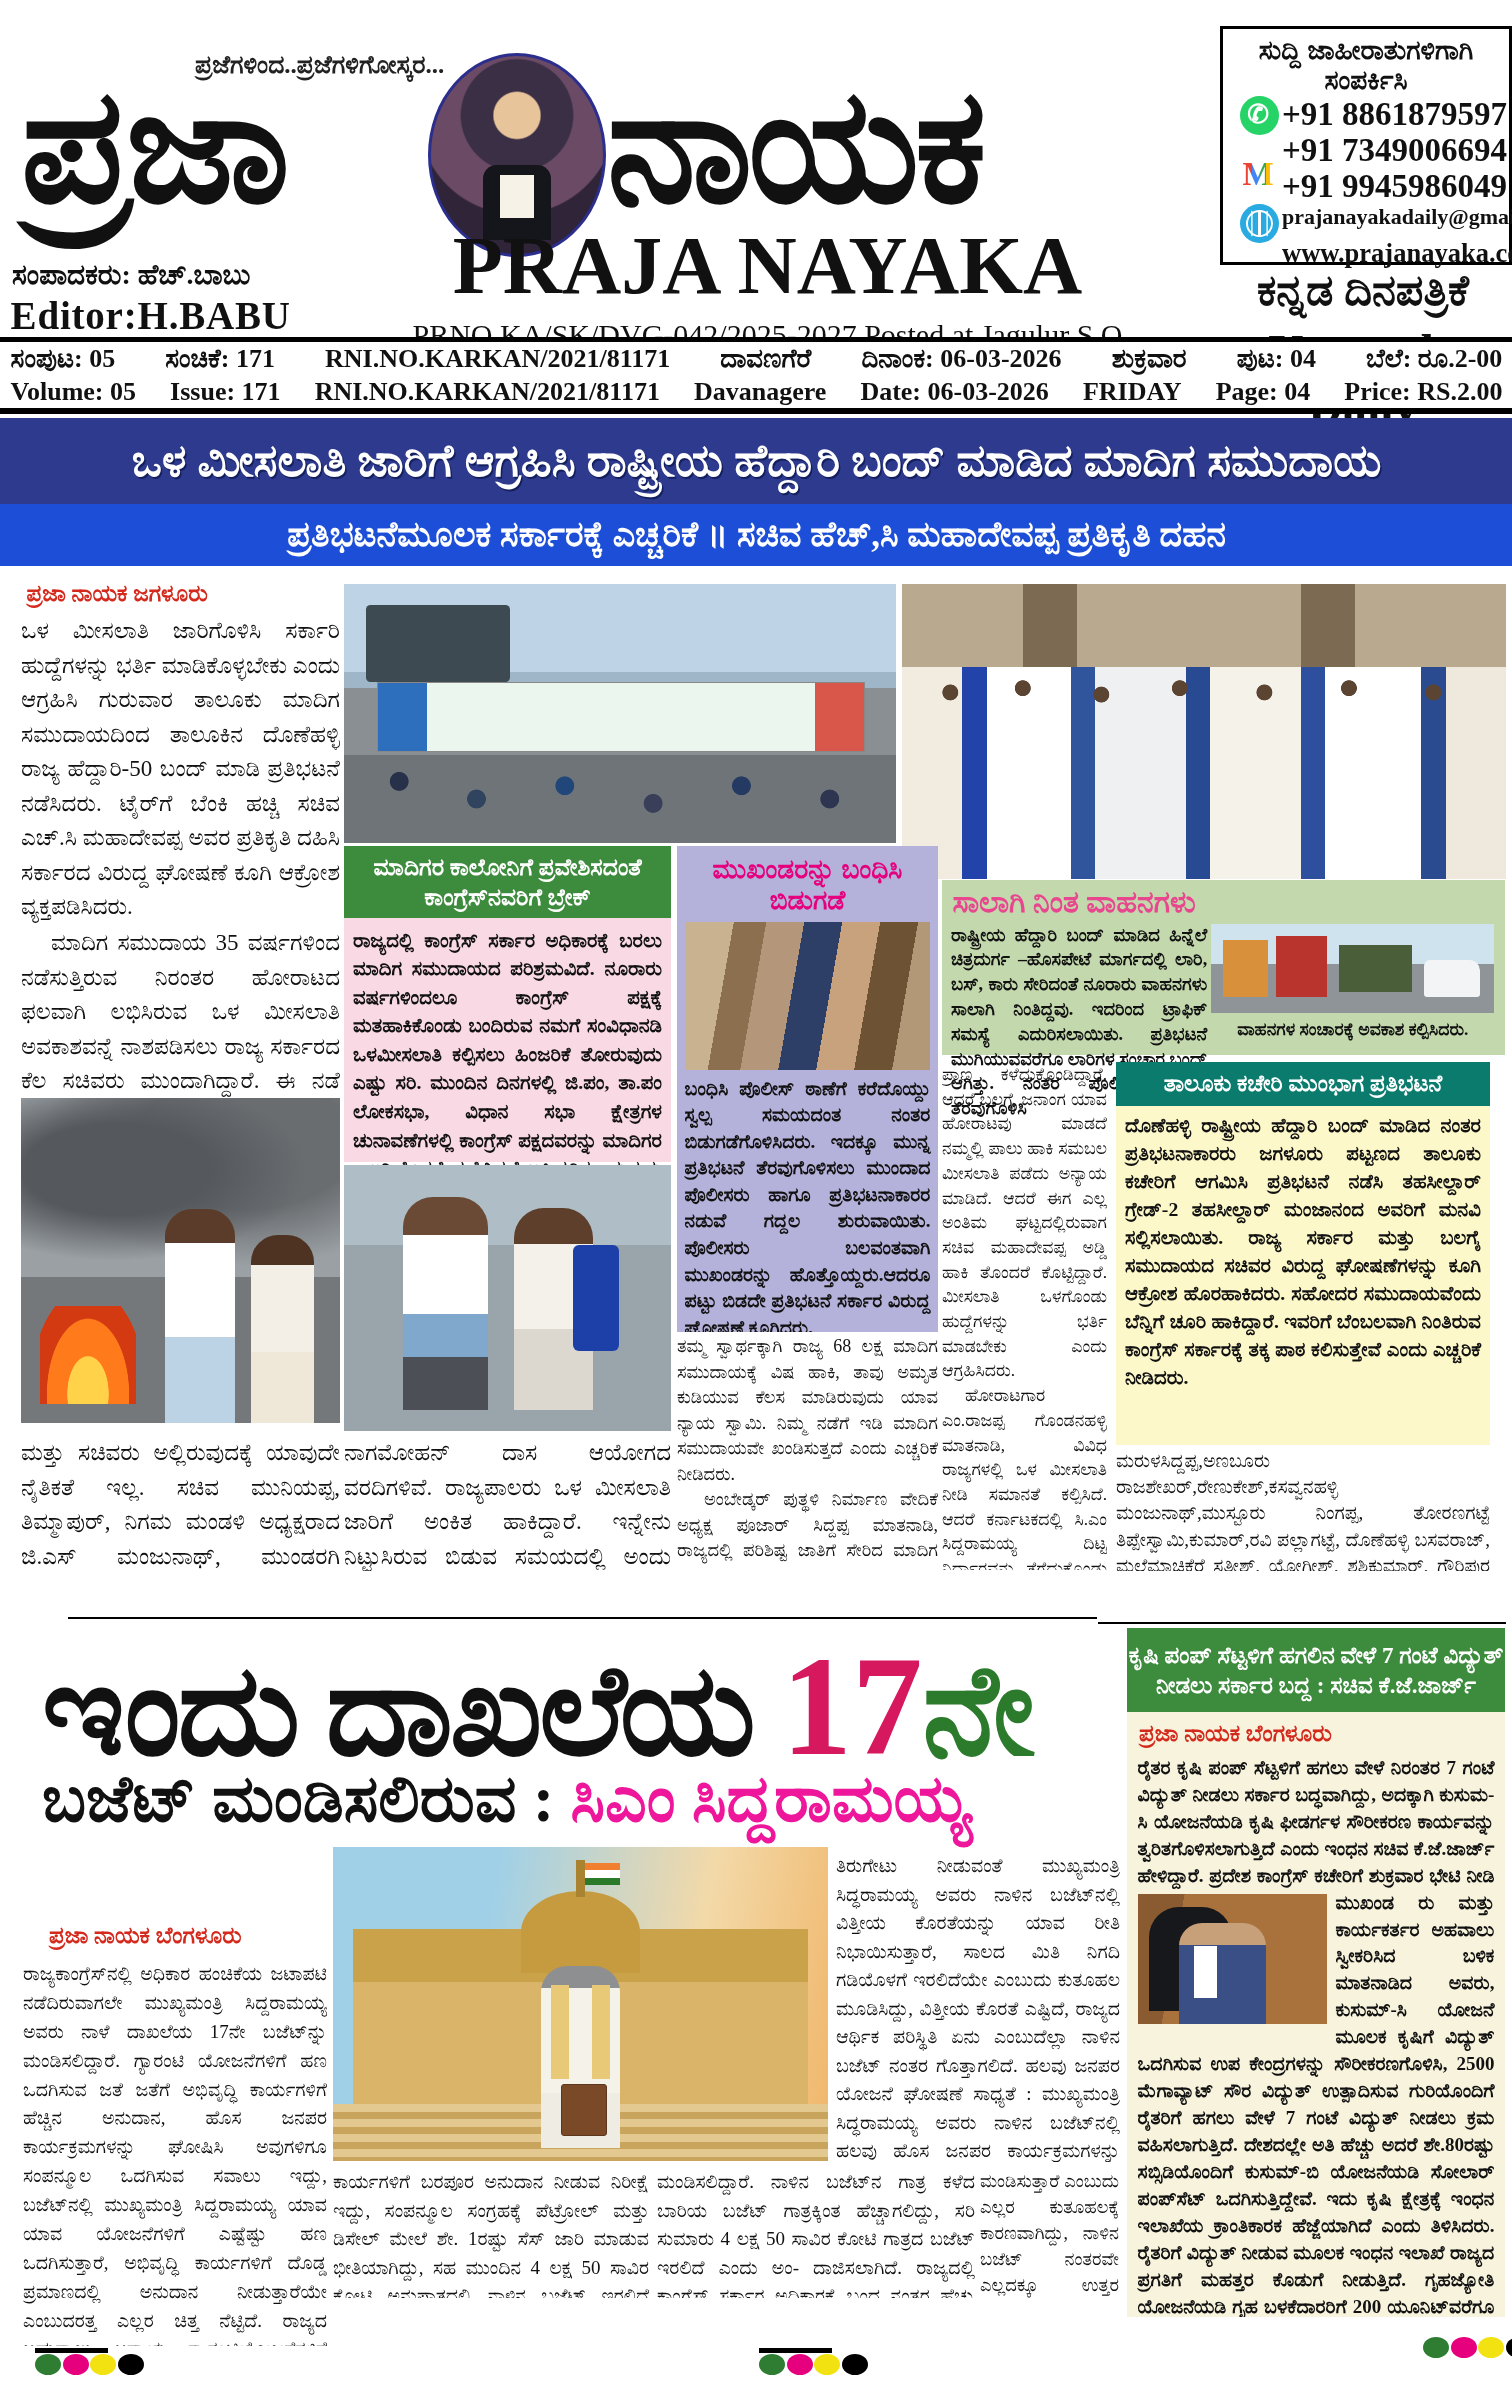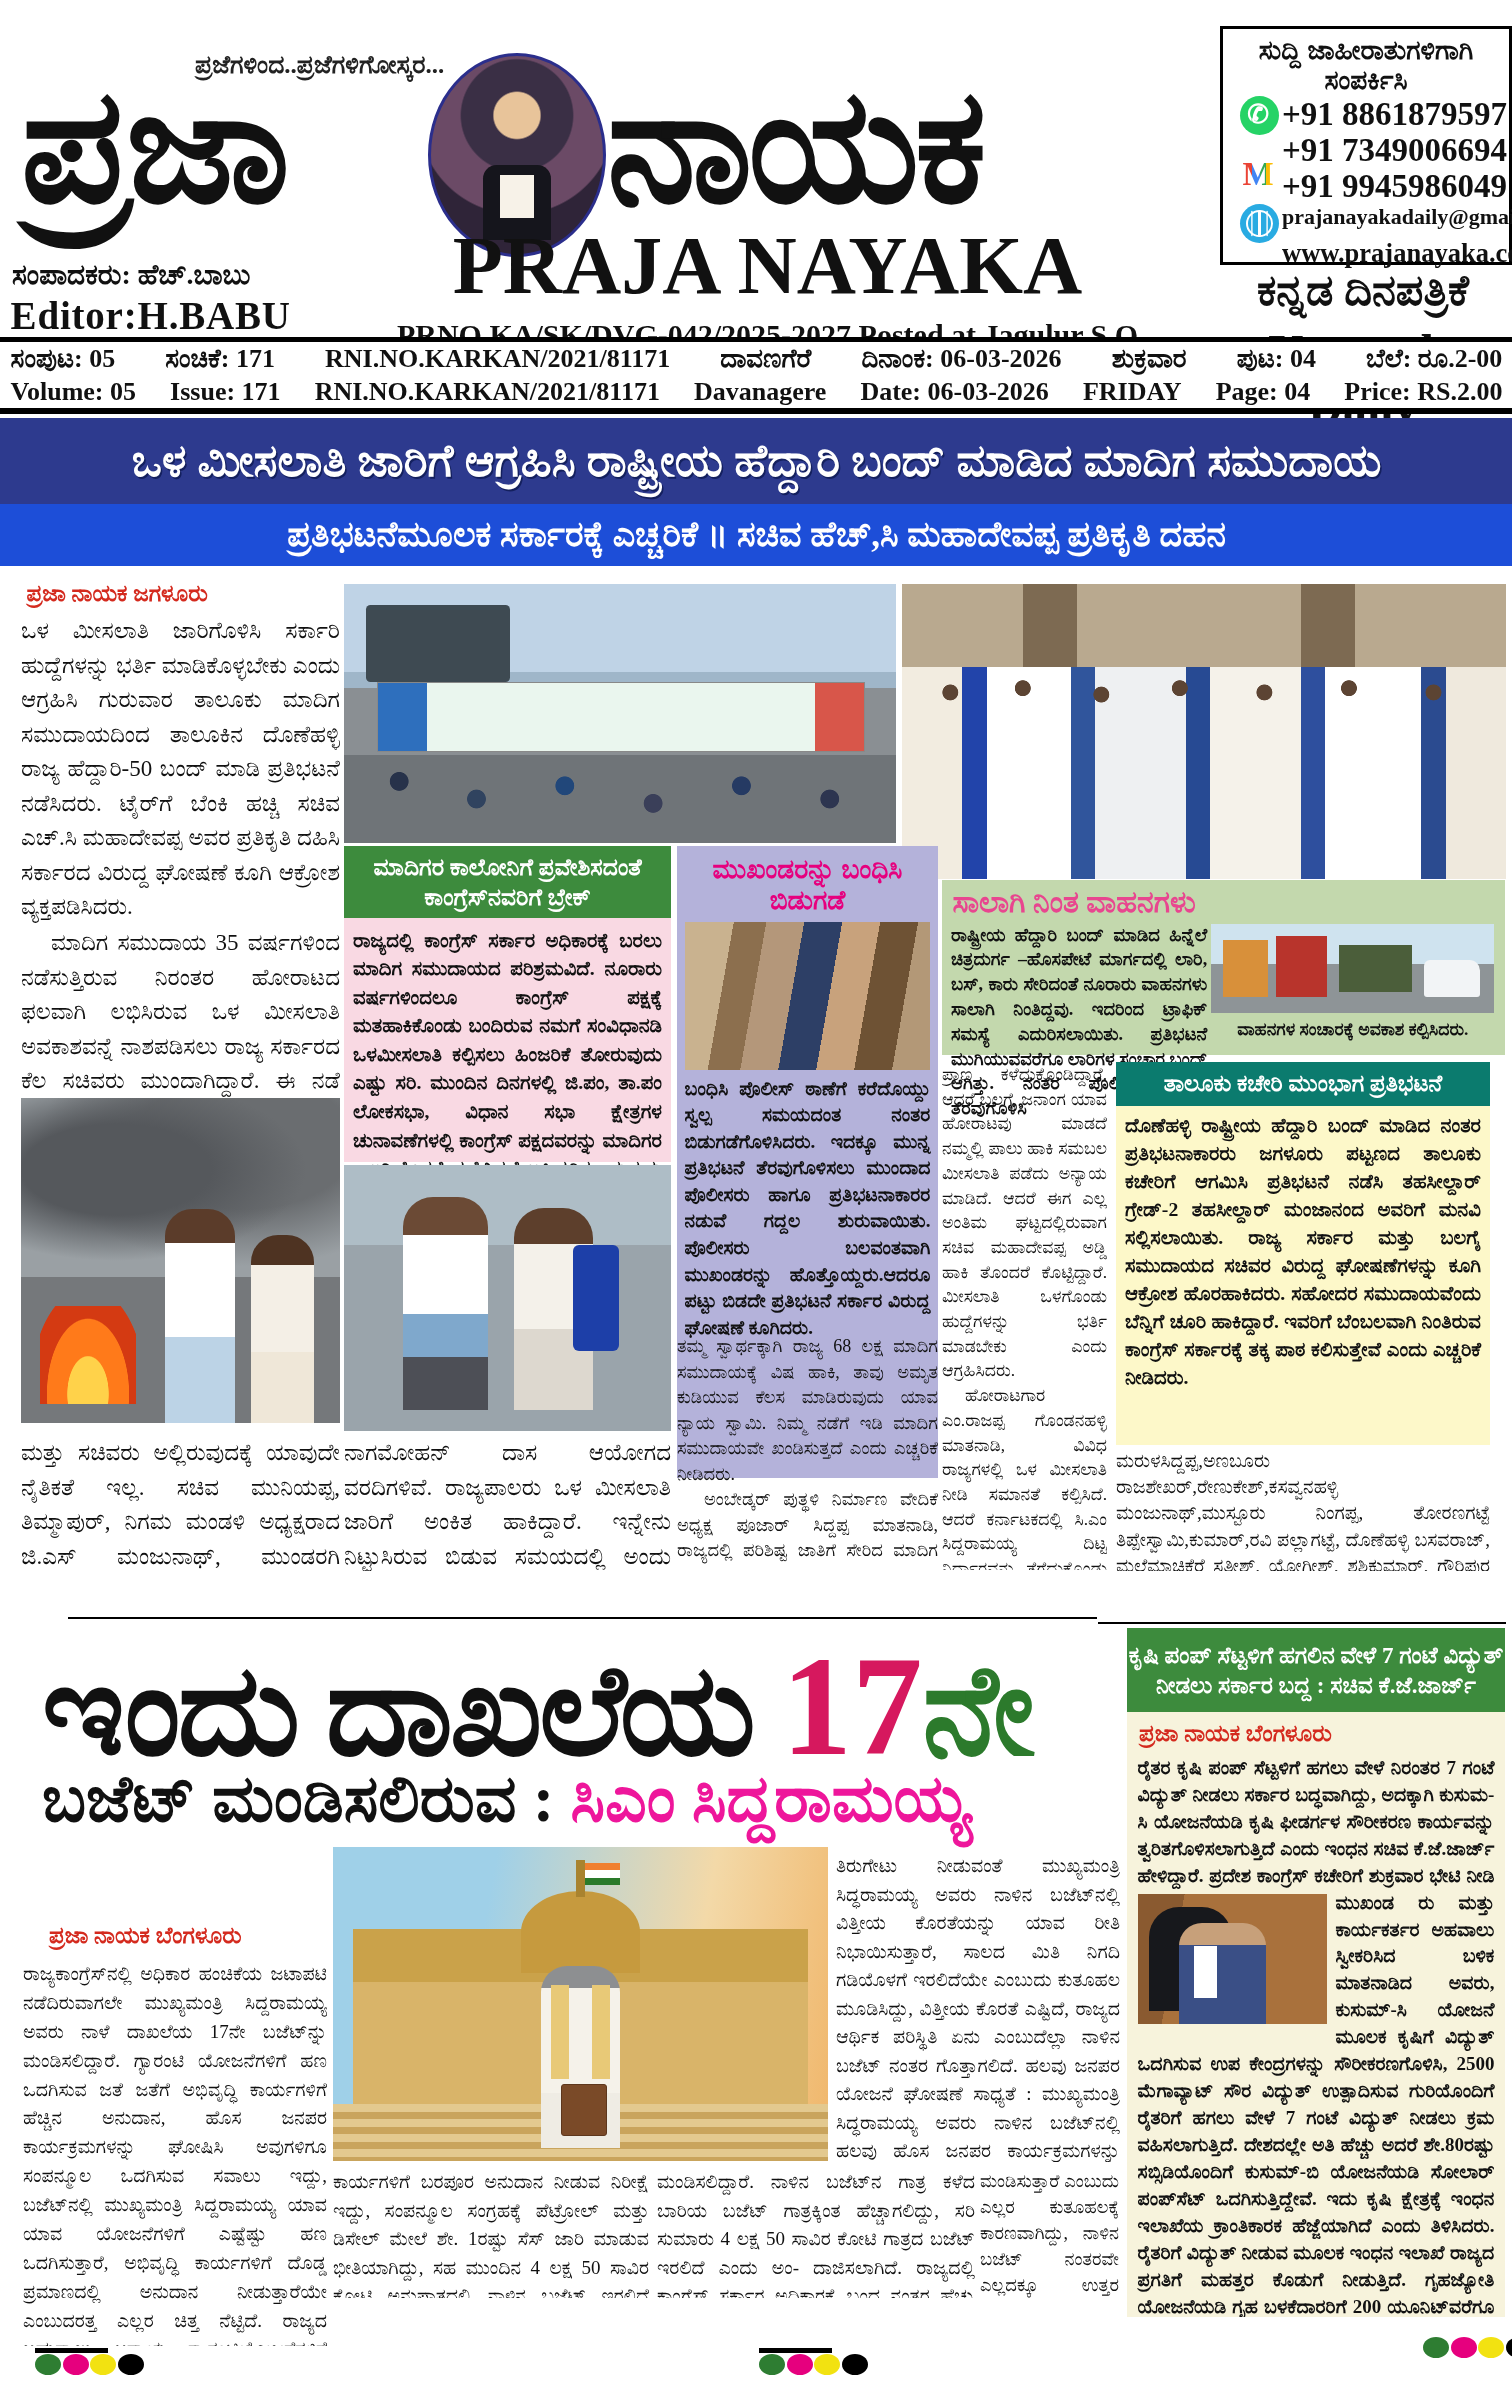--- a/index.html
+++ b/index.html
@@ -13,21 +13,21 @@
   #tagline{left:195px;top:51px;width:499px;font-size:25px;font-weight:bold;color:#222;}
   #mast-title1{left:21px;top:67px;font-size:160px;line-height:1;font-weight:bold;letter-spacing:-4.5px;}
   #mast-title2{left:607px;top:67px;font-size:160px;line-height:1;font-weight:bold;letter-spacing:-4.5px;}
   #ambedkar{left:428px;top:53px;width:172px;height:198px;border-radius:50%;border:3.8px solid #2b2e8c;
     background:radial-gradient(circle at 50% 30%,#e8c49a 0 14%,#3a2f45 15% 34%,#6b4a66 35% 60%,#2f2438 61% 100%);}
   #ambedkar:before{content:"";position:absolute;left:30%;top:55%;width:40%;height:38%;background:#15151c;border-radius:13.6px 13.6px 0 0;}
   #ambedkar:after{content:"";position:absolute;left:40%;top:60%;width:20%;height:22%;background:#f7f2e8;}
   #editor-kn{left:12px;top:259px;font-size:28px;font-weight:bold;}
   #editor-en{left:10.6px;top:293px;font-size:39px;font-weight:bold;letter-spacing:0.8px;}
   #praja-en{left:325px;top:225px;width:885px;text-align:center;font-size:82px;font-weight:bold;letter-spacing:0px;line-height:1;}
-  #prno{left:325px;top:318px;width:885px;text-align:center;font-size:30px;font-weight:bold;}
+  #prno{left:325px;top:318px;width:885px;text-align:center;font-size:30px;font-weight:normal;}
   #contact-box{left:1220px;top:26px;width:286px;height:233px;border:3px solid #000;background:#fff;}
   .cb-head{text-align:center;font-size:26.5px;font-weight:bold;line-height:1.15;margin-top:6px;}
   .cb-phones{margin:1.5px 0 0 59px;}
   .cb-phone{font-size:33px;font-weight:bold;line-height:1.08;}
   .cb-row{font-size:22px;font-weight:bold;margin-left:59px;}
   .cb-web{font-size:26.5px;font-weight:bold;margin-left:59px;margin-top:7.6px;}
   .icon{position:absolute;width:39px;height:39px;border-radius:50%;}
   #icon-wa{left:16.6px;top:67px;background:#25D366;}
   #icon-wa:before{content:"✆";position:absolute;left:7.6px;top:3px;color:#fff;font-size:26px;font-weight:bold;}
   #icon-gm{left:16.6px;top:127px;background:#fff;border-radius:0;}
@@ -103,21 +103,21 @@
     background:linear-gradient(#5b3c2a 0 16%,#fff 16% 60%,#bcd3e6 60%);border-radius:27px 27px 0 0;}
   #fire-photo .man2{position:absolute;left:72%;bottom:0;width:20%;height:58%;
     background:linear-gradient(#4e3322 0 16%,#f4efe6 16% 62%,#efe7d8 62%);border-radius:27px 27px 0 0;}
 
   #green-box{left:344px;top:846px;width:327px;height:73px;background:#3d8b3d;display:flex;align-items:center;justify-content:center;}
   #green-box span{color:#fff;font-size:23.4px;font-weight:bold;text-align:center;line-height:1.25;}
   #pink-box{left:344px;top:918px;width:327px;height:244px;background:#f9d9e3;padding:7.6px 9px;box-sizing:border-box;}
   #pink-box div{font-size:19.7px;font-weight:bold;line-height:1.45;}
   #s1-col2b{left:344px;top:1436px;width:327px;height:135px;}
 
-  #lav-box{left:677px;top:846px;width:261px;height:632px;background:#b4b2da;padding:6px 7.6px;box-sizing:border-box;}
+  #lav-box{left:677px;top:846px;width:261px;height:486px;background:#b4b2da;padding:6px 7.6px;box-sizing:border-box;}
   #lav-title{color:#e6007e;font-size:26.5px;font-weight:bold;text-align:center;margin:1.5px 0 4.5px;}
   #lav-intro{font-size:19px;font-weight:bold;line-height:1.4;}
   #lav-photo{position:relative;width:100%;height:148px;margin:6px 0;
     background:linear-gradient(100deg,#c9b28f 0 18%,#8c6f4e 18% 30%,#b4977a 30% 44%,#2d3f66 44% 58%,#c8a27c 58% 72%,#6e5234 72% 86%,#b39877 86%);}
   #lav-body{font-size:19px;font-weight:bold;line-height:1.4;}
   #s1-col3{left:677px;top:1334px;width:261px;height:236px;font-size:18px;line-height:1.42;}
   #s1-col3 p{margin:0;text-indent:27px;}
   #s1-col3 p:first-child{text-indent:0;}
 
   #veh-box{left:942px;top:880px;width:563px;height:175px;background:#c3d8ad;padding:4.5px 9px;box-sizing:border-box;}

